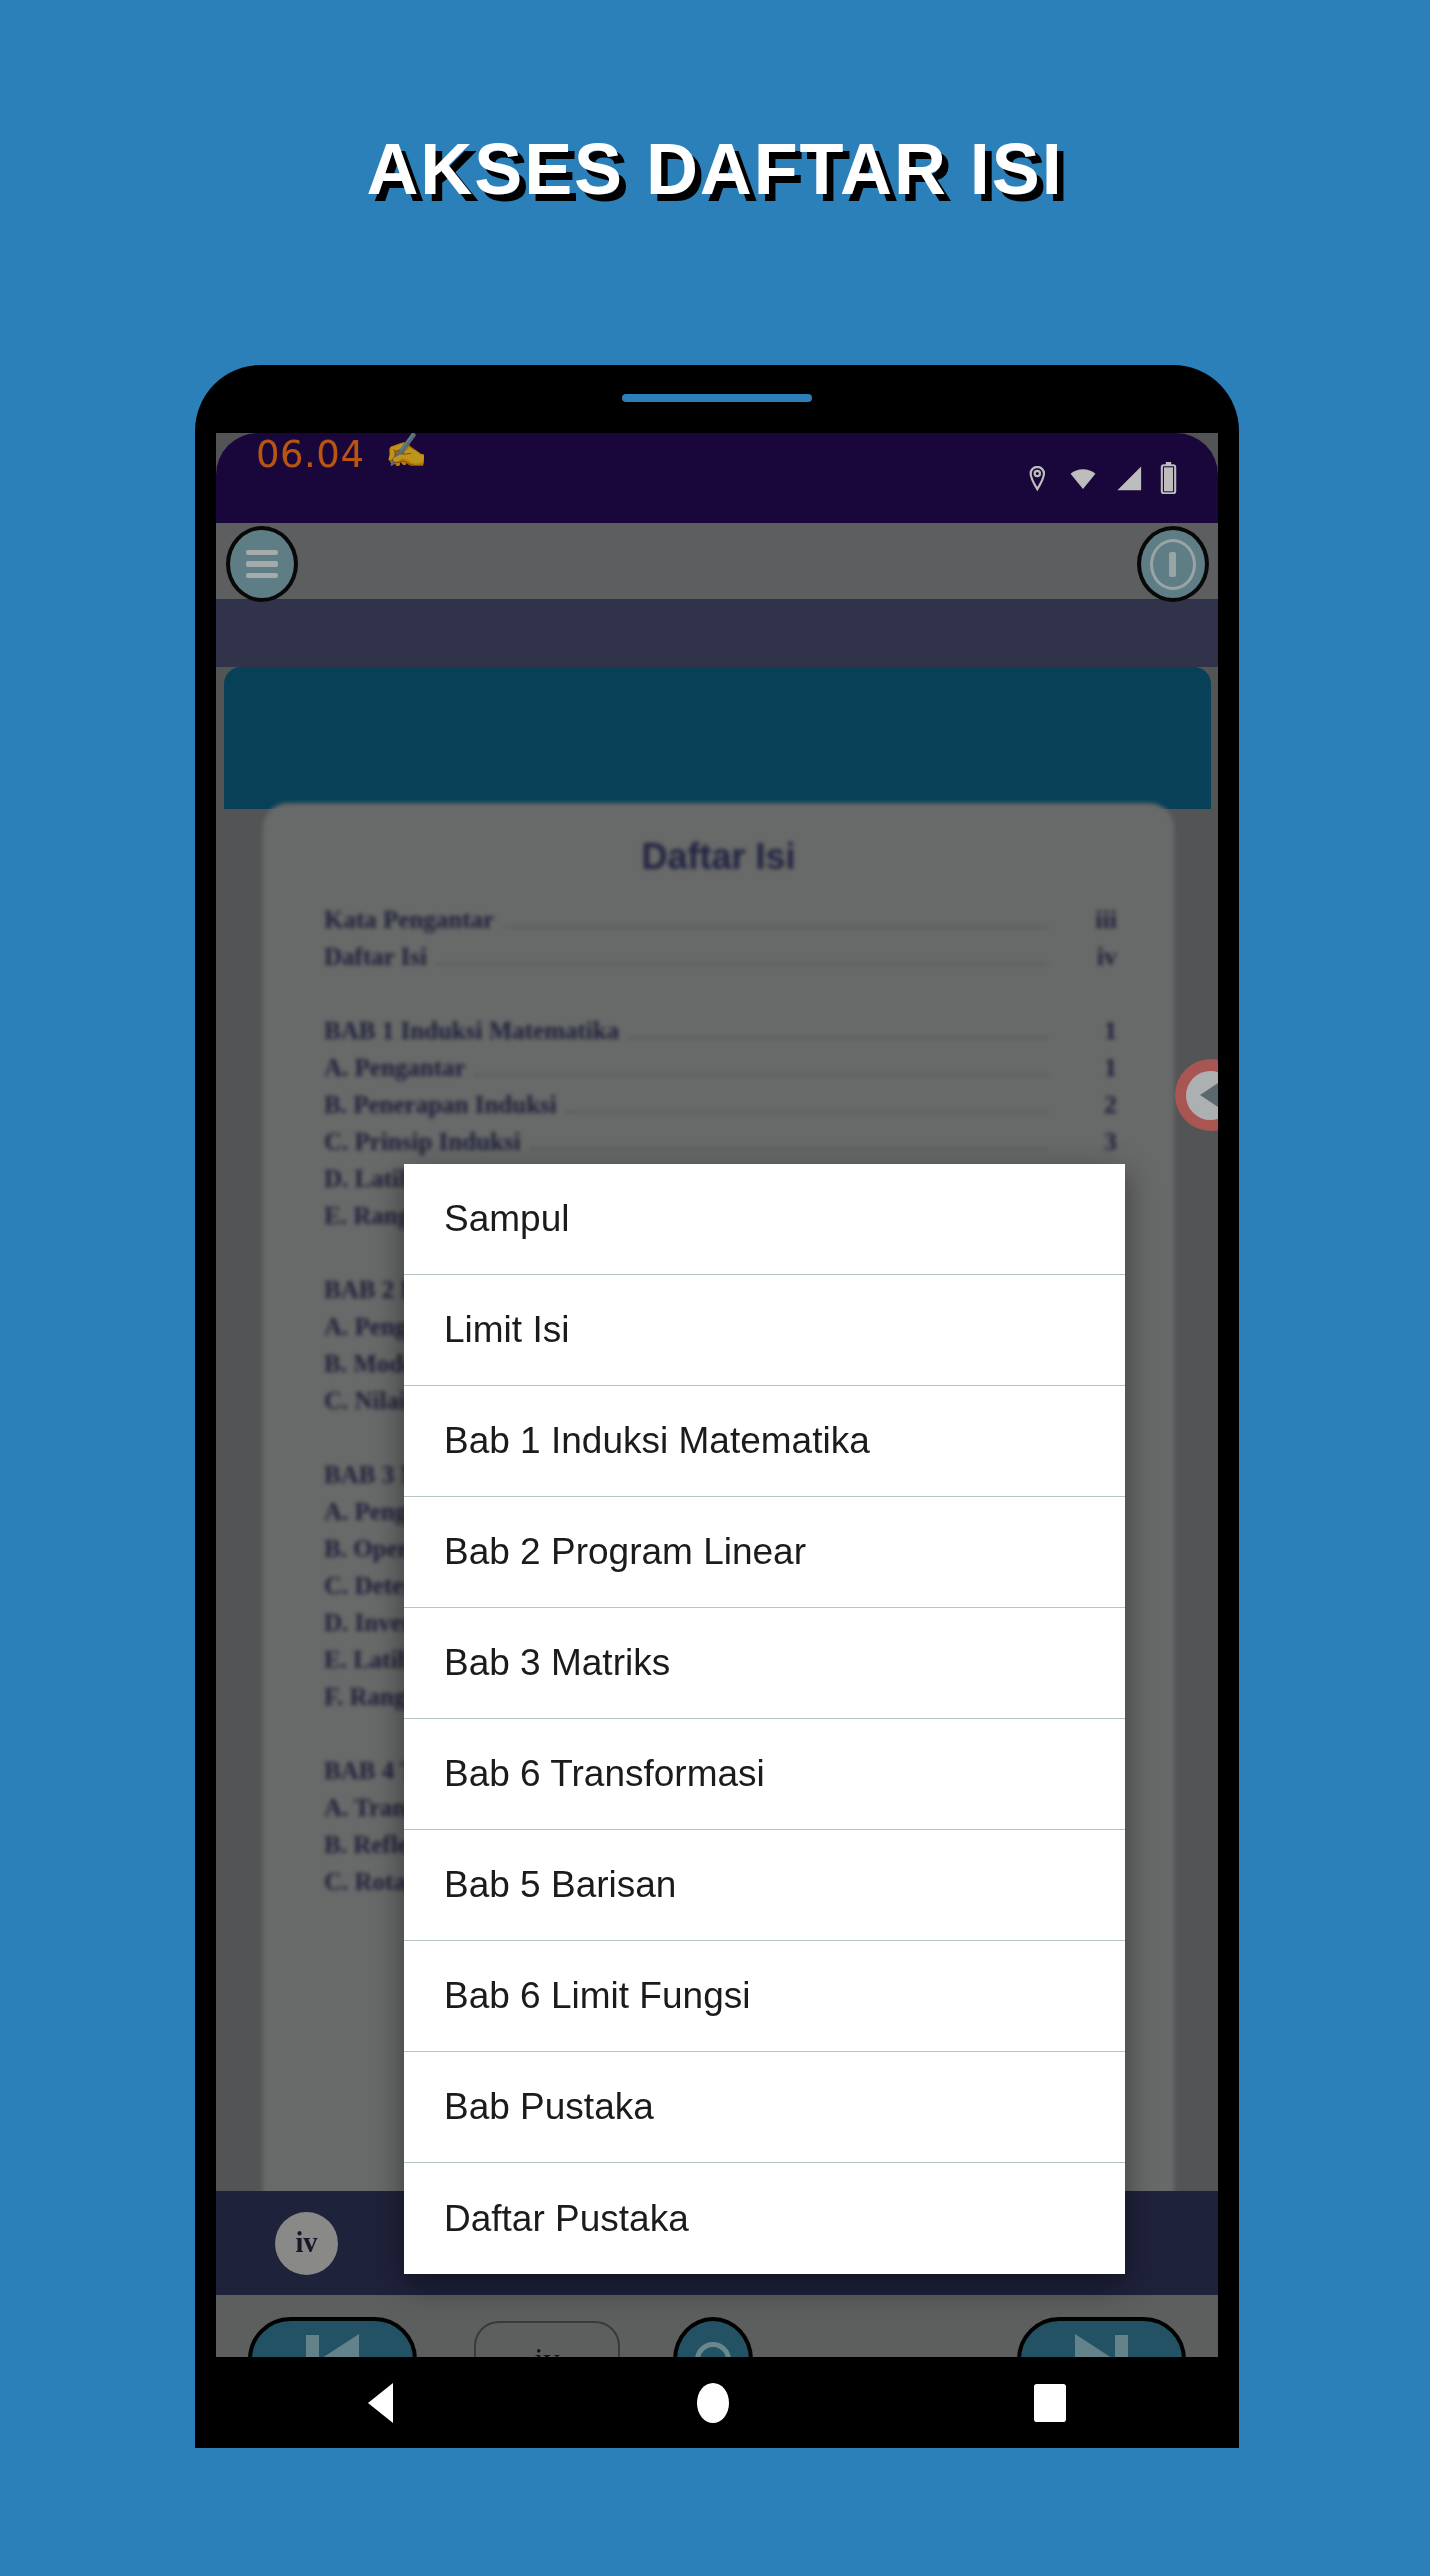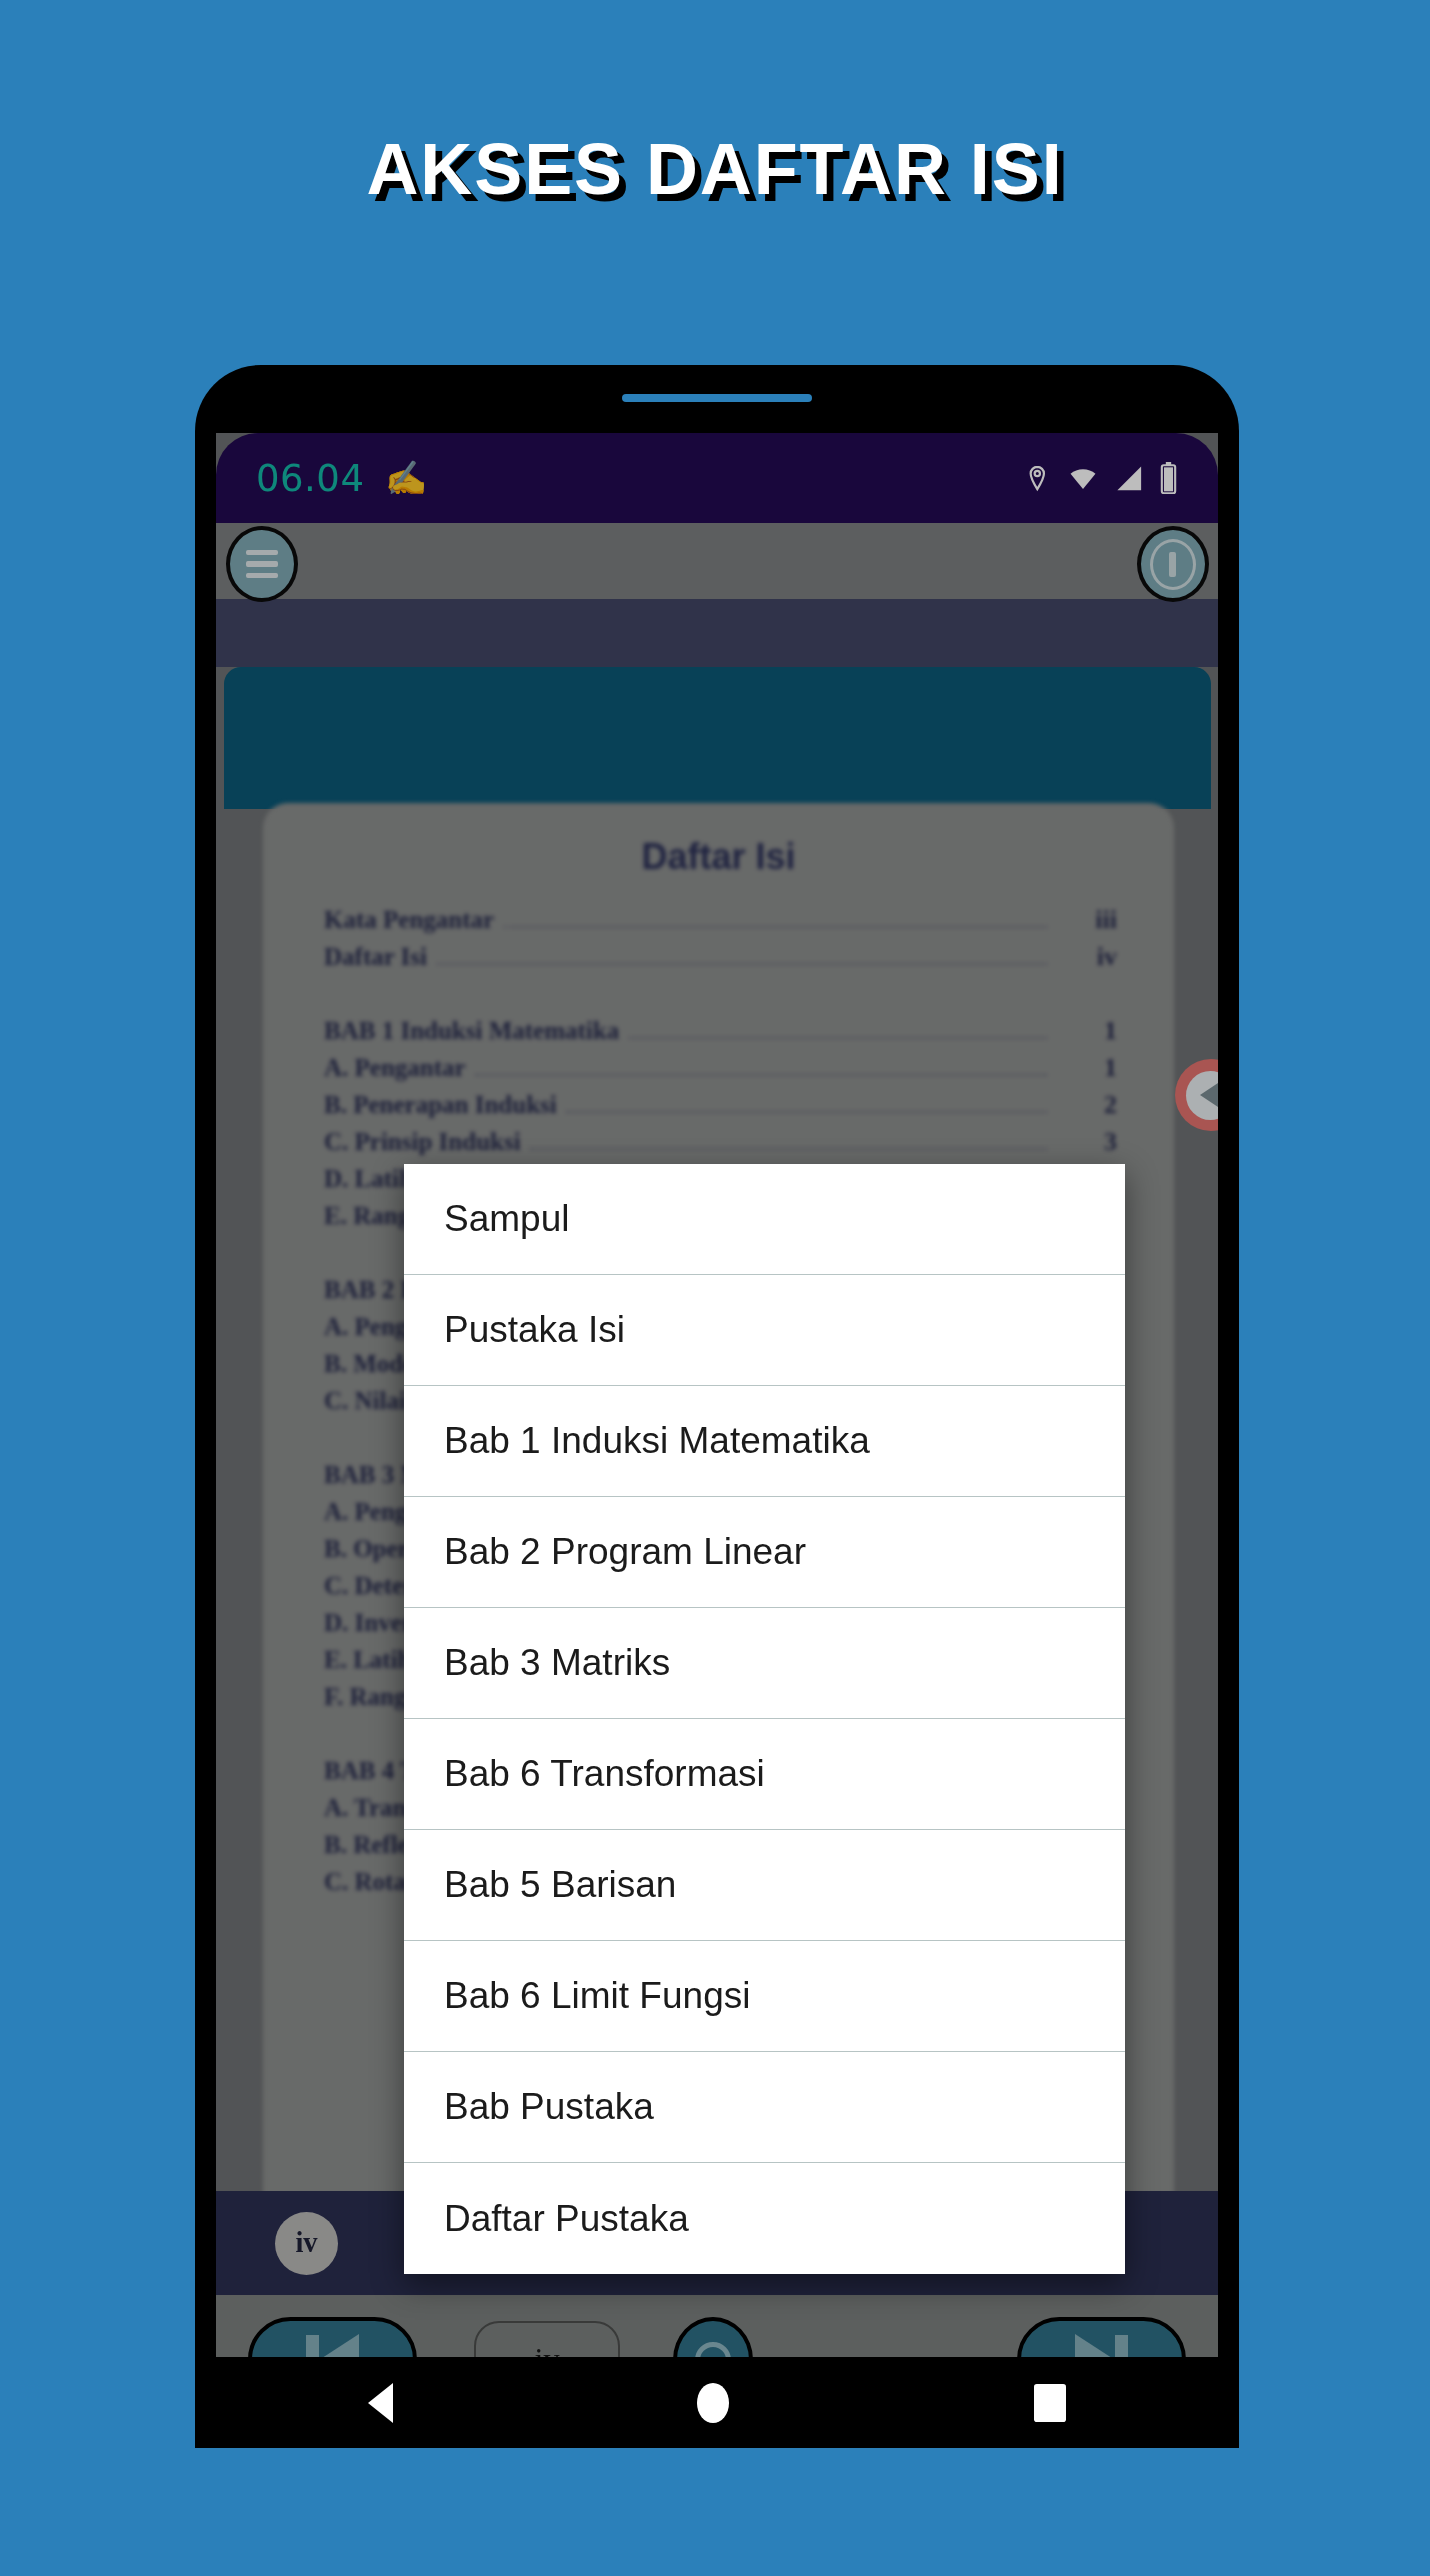--- a/index.html
+++ b/index.html
@@ -49,23 +49,23 @@
     background:#6f7274;
     overflow:hidden;
   }
 
   
   .status-bar {
     position:absolute; top:0; left:0;
     width:100%; height:90px;
     background:#230a52;
     border-radius:42px 42px 0 0;
-    display:flex; align-items:center;
+    display:flex; 
     padding:0 40px;
-    color:#14b8a6;
+    color:#f97316;
     z-index:9;
   }
   .status-time {
     font-size:37px;
     font-weight:500;
     letter-spacing:0.5px;
     font-family:"DejaVu Sans", sans-serif;
   }
   .status-hand { font-size:34px; margin-left:21px; line-height:1; }
   .status-right {
@@ -520,21 +520,21 @@
           <span class="sk-tri-r"></span>
             <span class="sk-bar"></span>
         </span>
       </div>
     </div>
 
     <div class="scrim"></div>
 
     <div class="dialog">
         <div class="dlg-item">Sampul</div>
-        <div class="dlg-item">Pustaka Isi</div>
+        <div class="dlg-item">Limit Isi</div>
         <div class="dlg-item">Bab 1 Induksi Matematika</div>
         <div class="dlg-item">Bab 2 Program Linear</div>
         <div class="dlg-item">Bab 3 Matriks</div>
         <div class="dlg-item">Bab 6 Transformasi</div>
         <div class="dlg-item">Bab 5 Barisan</div>
         <div class="dlg-item">Bab 6 Limit Fungsi</div>
         <div class="dlg-item">Bab Pustaka</div>
         <div class="dlg-item">Daftar Pustaka</div>
       </div>
 

